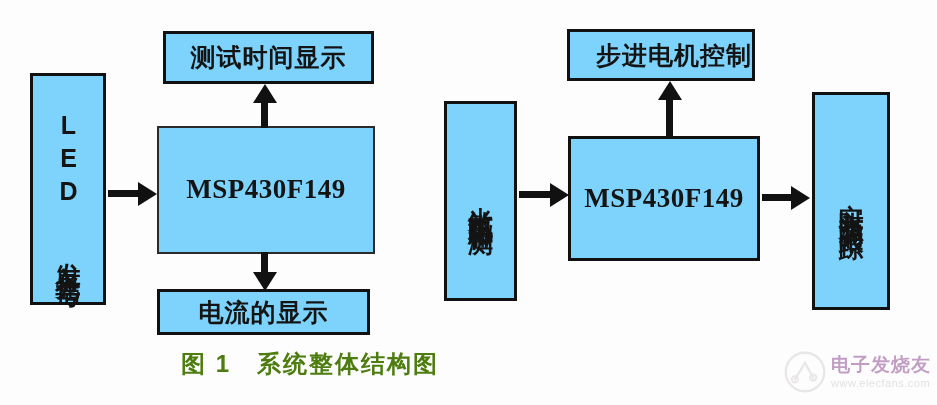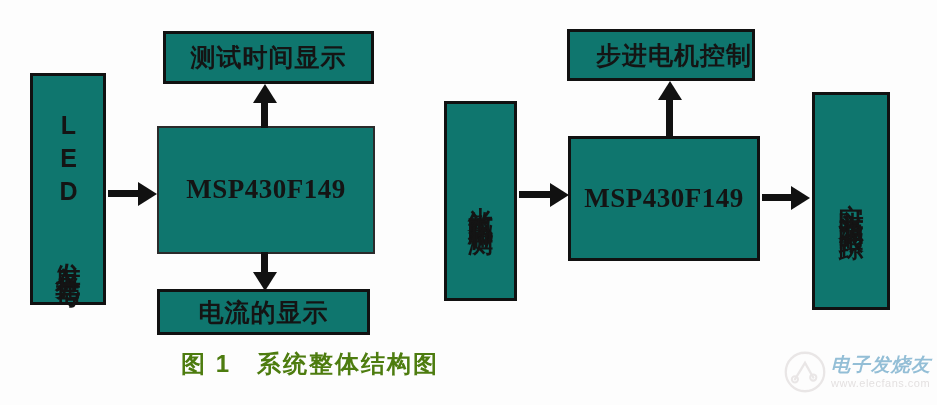--- a/index.html
+++ b/index.html
@@ -16,21 +16,21 @@
     height: 405px;
     background: #fdfdfd;
     overflow: hidden;
   }
 
   
   .node {
     position: absolute;
     box-sizing: border-box;
     border: 3px solid #111;
-    background: #0f766e;
+    background: #7dd3fc;
     display: flex;
     align-items: center;
     justify-content: center;
     color: #141414;
     letter-spacing: 1px;
   }
   .node.soft {
     border-width: 2px;
     border-color: #2b2b2b;
   }
@@ -140,22 +140,21 @@
   }
   #watermark .wm-text {
     display: flex;
     flex-direction: column;
     justify-content: center;
     line-height: 1;
   }
   #watermark .wm-cn {
     font-size: 19px;
     font-weight: 700;
-    color: #0369a1;
-    font-style: italic;
+    color: #701a75;
     letter-spacing: 1px;
     white-space: nowrap;
   }
   #watermark .wm-url {
     margin-top: 4px;
     font-size: 11px;
     font-weight: 400;
     color: #c0b8b8;
     letter-spacing: 0.5px;
     white-space: nowrap;

